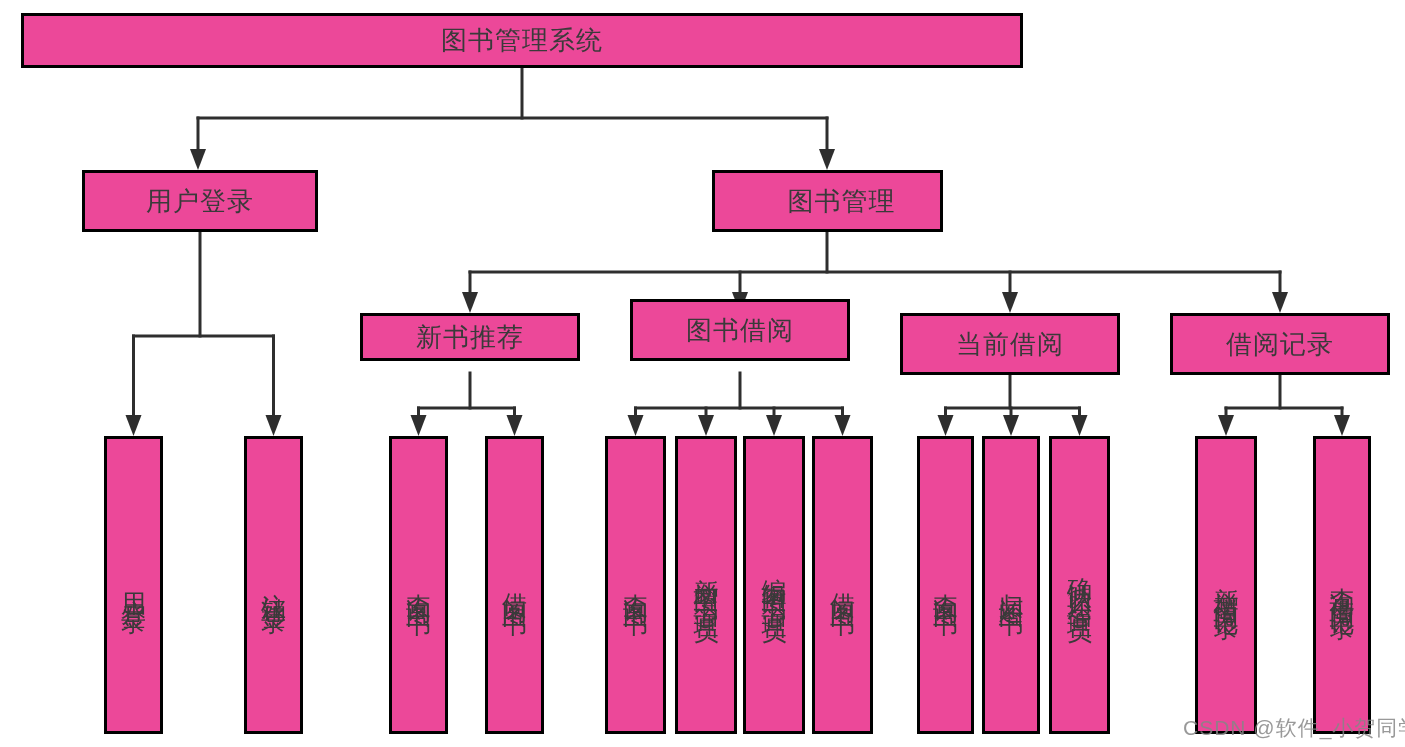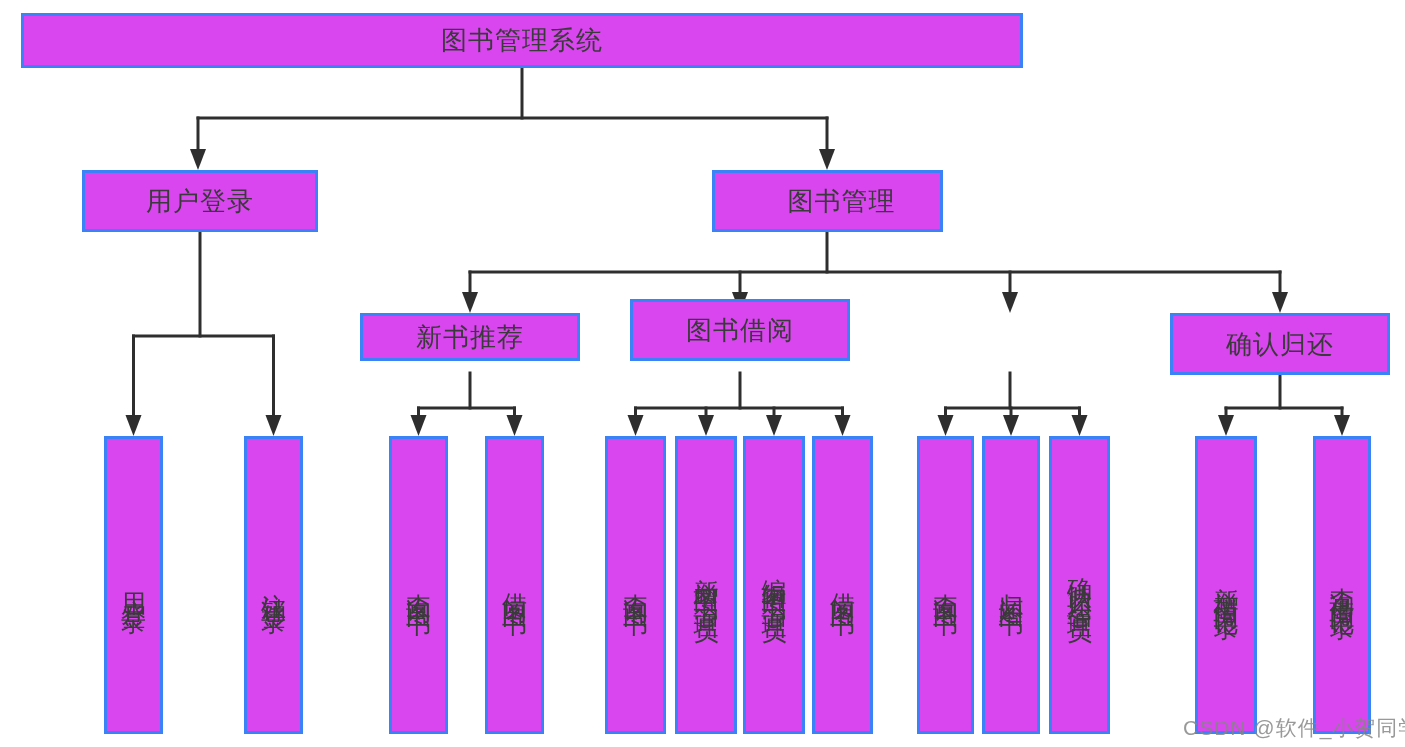--- a/index.html
+++ b/index.html
@@ -7,22 +7,22 @@
     position:relative;
     width:1405px;height:747px;
     background:#ffffff;
     font-family:"Liberation Sans", sans-serif;
     overflow:hidden;
   }
   .connectors{position:absolute;left:0;top:0;width:1405px;height:747px;}
   .node{
     position:absolute;
     box-sizing:border-box;
-    border:3px solid #3b82f6;
-    background:#d946ef;
+    border:3px solid #000000;
+    background:#ec4899;
     display:flex;
     align-items:center;
     justify-content:center;
     color:#3a3a3a;
     font-size:26px;
     letter-spacing:1px;
     text-align:center;
     z-index:2;
   }
   .leaf{
@@ -122,21 +122,22 @@
     </g>
   </svg>
 
   <div class="node" style="left:21px;top:13px;width:1002px;height:55px;">图书管理系统</div>
 
   <div class="node" style="left:82px;top:170px;width:236px;height:62px;">用户登录</div>
   <div class="node" style="left:712px;top:170px;width:231px;height:62px;padding-left:28px;">图书管理</div>
 
   <div class="node" style="left:360px;top:313px;width:220px;height:48px;">新书推荐</div>
   <div class="node" style="left:630px;top:299px;width:220px;height:62px;">图书借阅</div>
-  <div class="node" style="left:1170px;top:313px;width:220px;height:62px;">确认归还</div>
+  <div class="node" style="left:900px;top:313px;width:220px;height:62px;">当前借阅</div>
+  <div class="node" style="left:1170px;top:313px;width:220px;height:62px;">借阅记录</div>
 
   <div class="node leaf" style="left:104px;top:436px;width:59px;height:298px;">用户登录</div>
   <div class="node leaf" style="left:244px;top:436px;width:59px;height:298px;">注销登录</div>
 
   <div class="node leaf" style="left:389px;top:436px;width:59px;height:298px;">查询图书</div>
   <div class="node leaf" style="left:485px;top:436px;width:59px;height:298px;">借阅图书</div>
 
   <div class="node leaf" style="left:605px;top:436px;width:61px;height:298px;">查询图书</div>
   <div class="node leaf" style="left:675px;top:436px;width:62px;height:298px;">新增图书（管理员）</div>
   <div class="node leaf" style="left:743px;top:436px;width:62px;height:298px;">编辑图书（管理员）</div>

